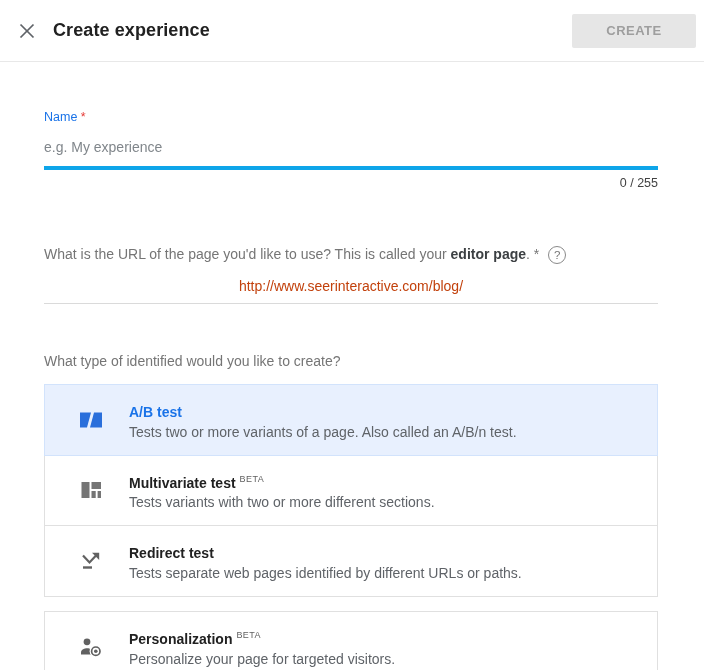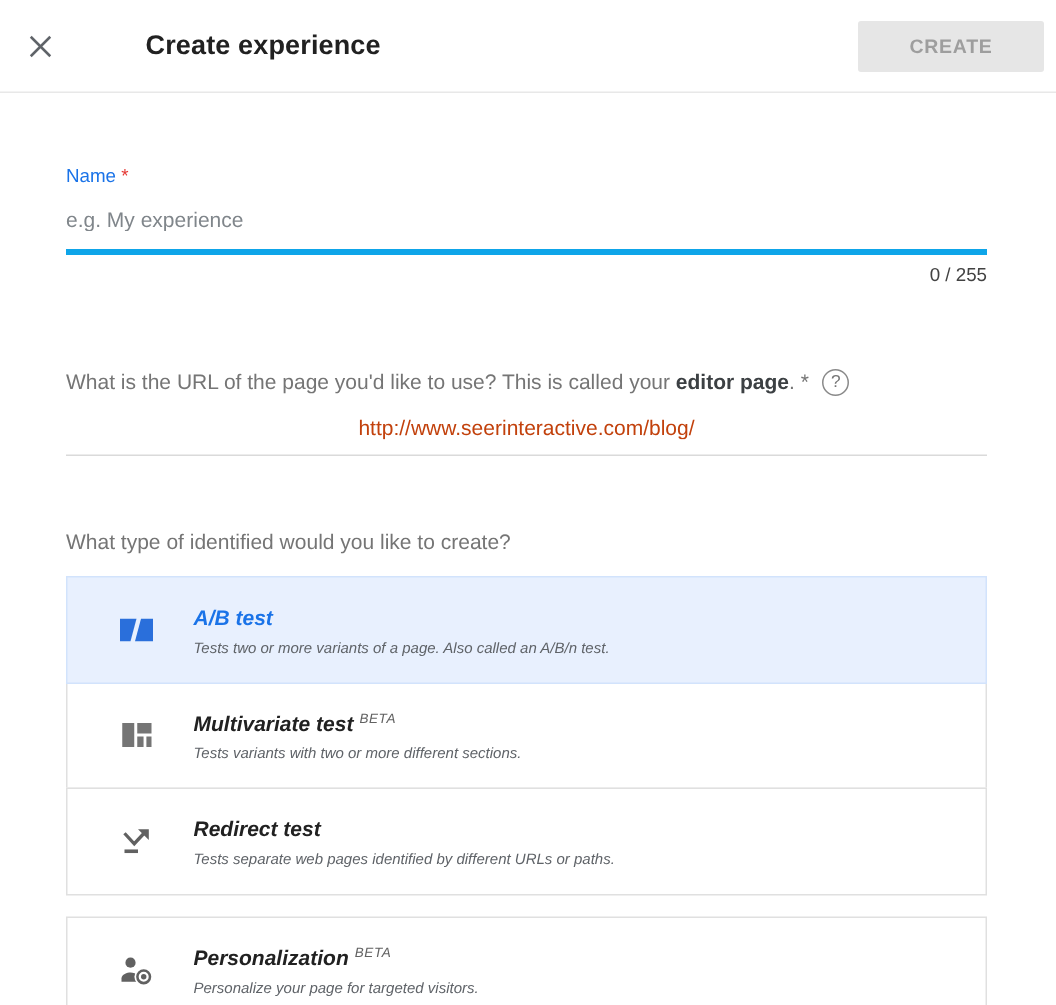--- a/index.html
+++ b/index.html
@@ -8,21 +8,20 @@
 
   .dialog { width: 704px; height: 670px; background: #fff; }
 
   
   .header {
     height: 62px;
     display: flex;
     align-items: center;
     padding: 0 8px 0 10px;
     border-bottom: 1px solid #e8e8e8;
-    gap: 44px;
   }
   .close-btn {
     width: 34px; height: 34px;
     display: flex; align-items: center; justify-content: center;
     cursor: pointer; flex: 0 0 auto;
   }
   .dialog-title {
     margin-left: 9px;
     font-size: 18px;
     font-weight: bold;
@@ -130,39 +129,39 @@
     background: #e8f0fe;
     border-color: #d2e3fc;
     position: relative;
     z-index: 1;
   }
   .option-card.standalone { margin-top: 14px; }
   .option-icon {
     width: 24px; height: 24px;
     flex: 0 0 auto;
   }
-  .option-text { margin-left: 26px; font-style: italic; }
+  .option-text { margin-left: 26px; }
   .option-title {
     font-size: 14px;
     font-weight: bold;
     color: #212121;
     line-height: 18px;
   }
   .option-card.selected .option-title { color: #1a73e8; }
   .beta-badge {
     font-size: 9px;
     font-weight: normal;
     color: #616161;
     letter-spacing: 0.4px;
     vertical-align: super;
     margin-left: 4px;
   }
   .option-desc {
     margin-top: 3px;
-    font-size: 10px;
+    font-size: 14px;
     color: #5f6368;
     line-height: 17px;
   }
 </style>
 </head>
 <body>
 
 <div class="dialog">
 
   <div class="header">

